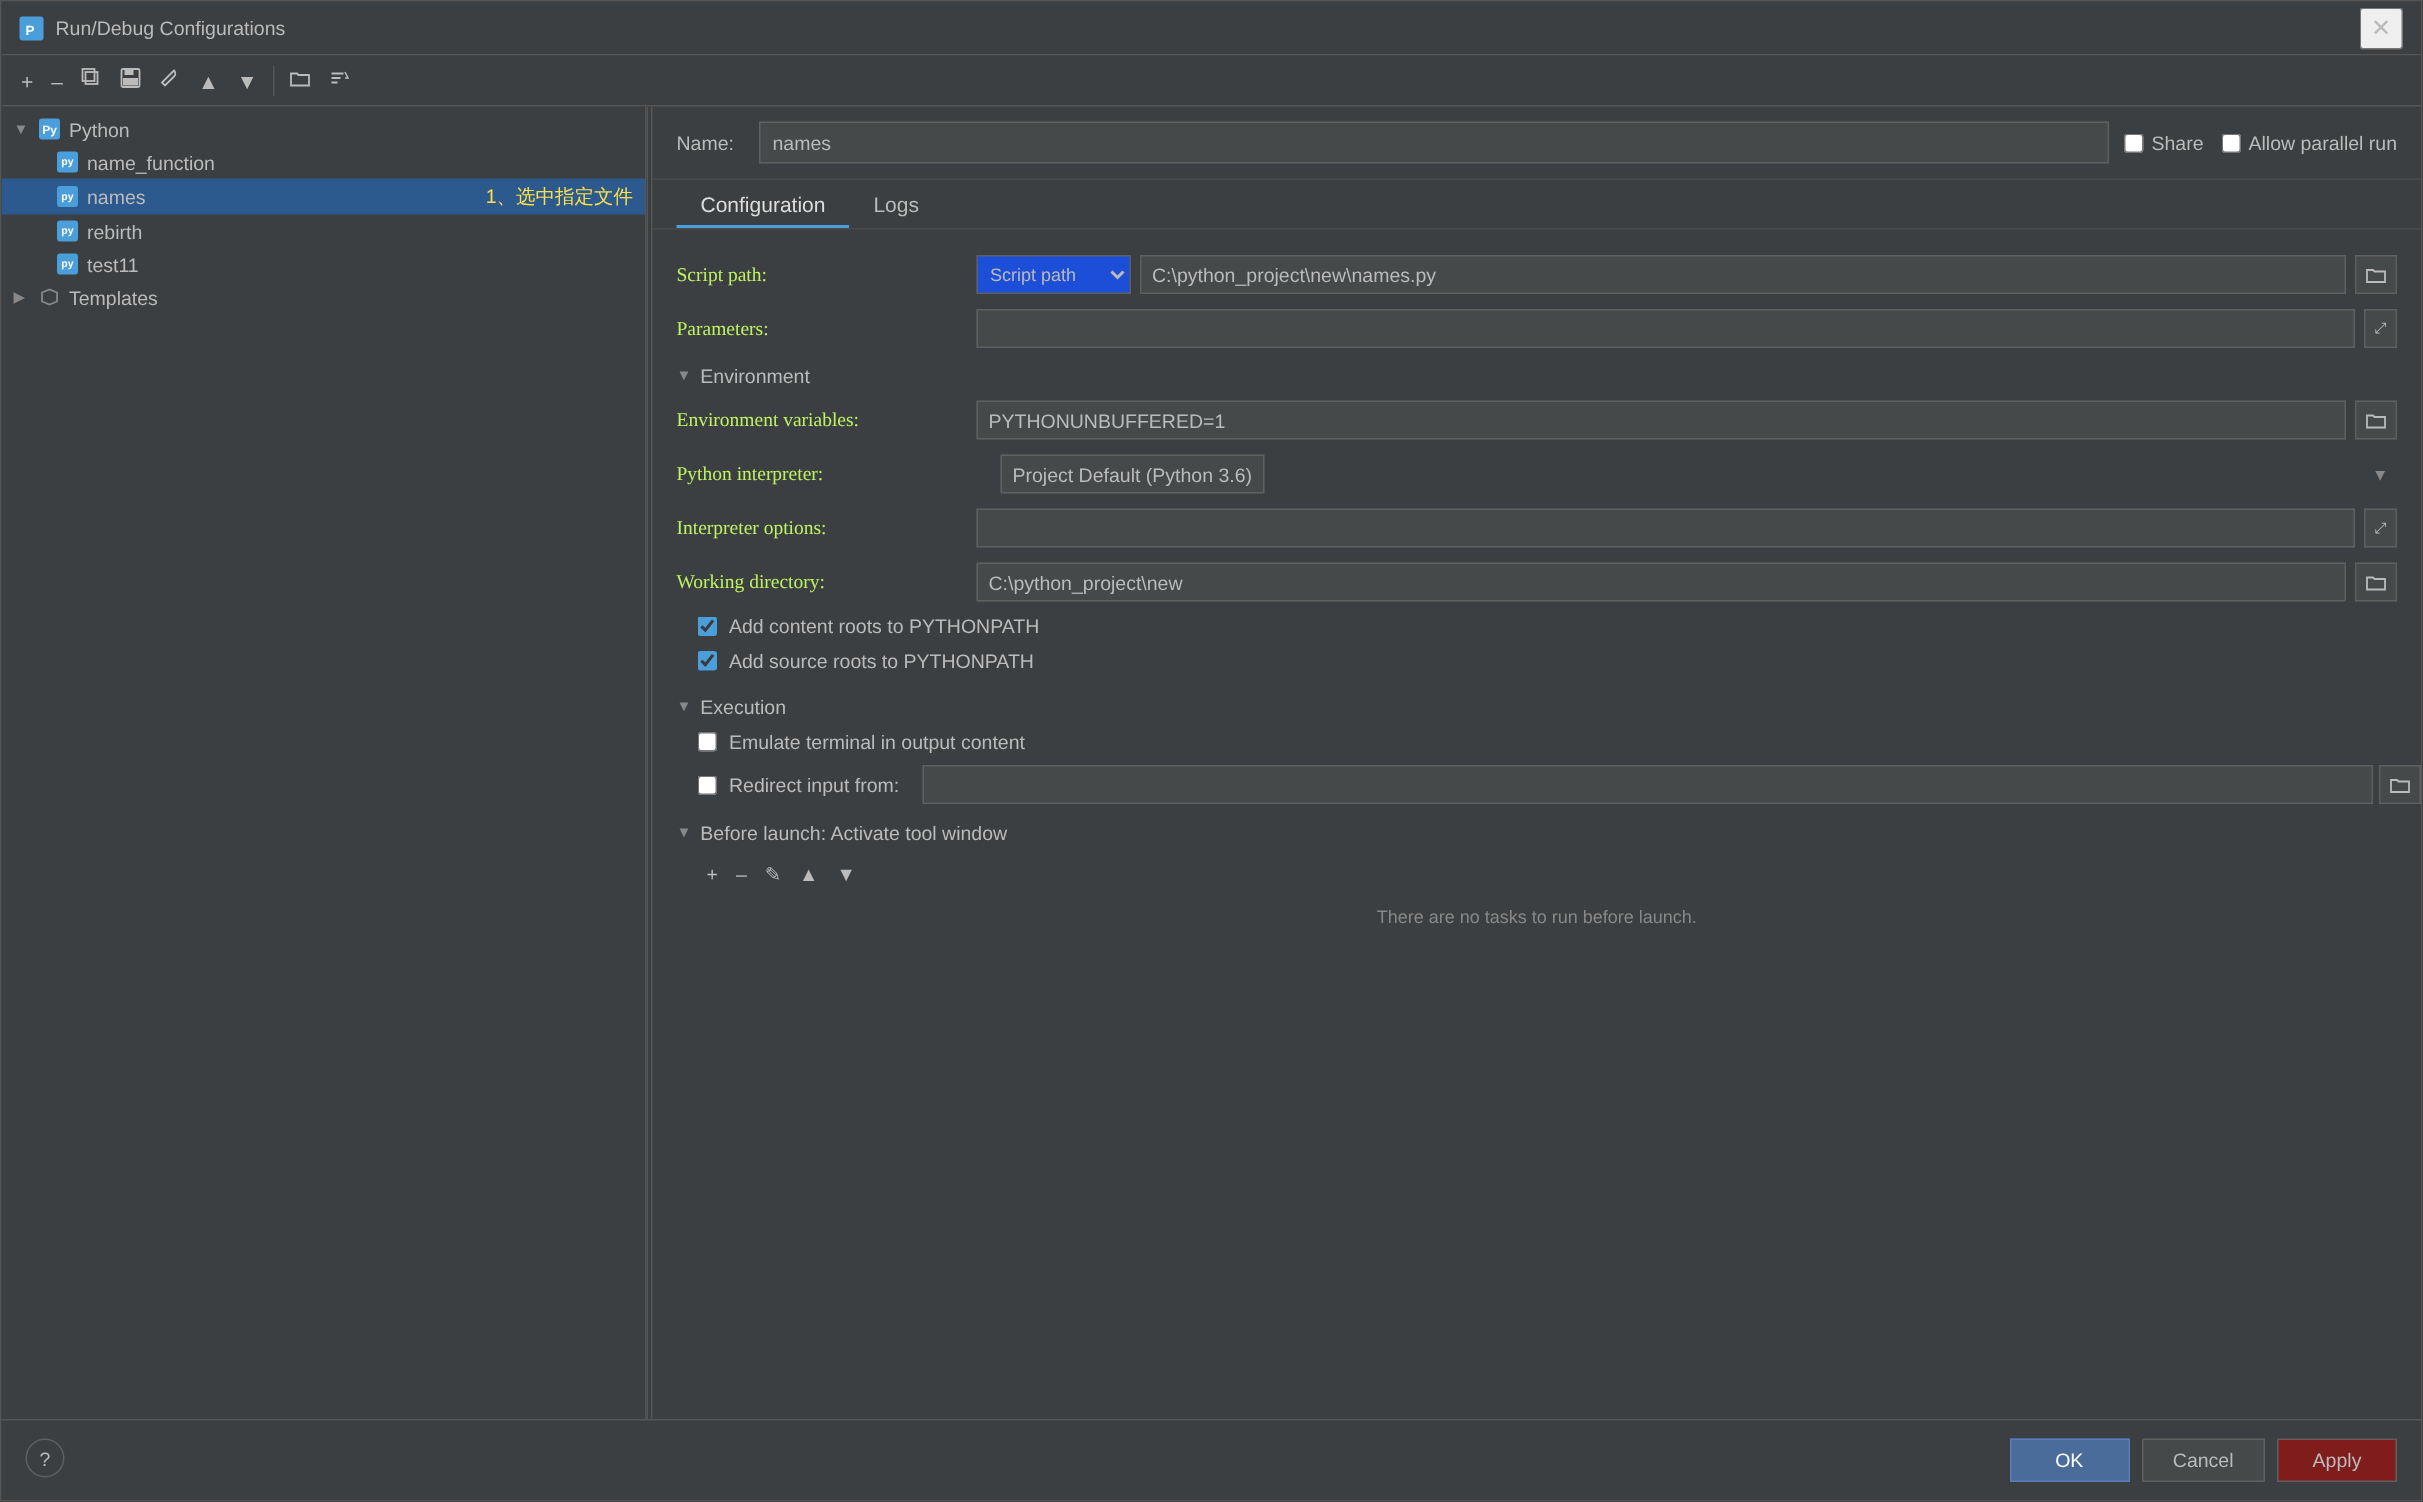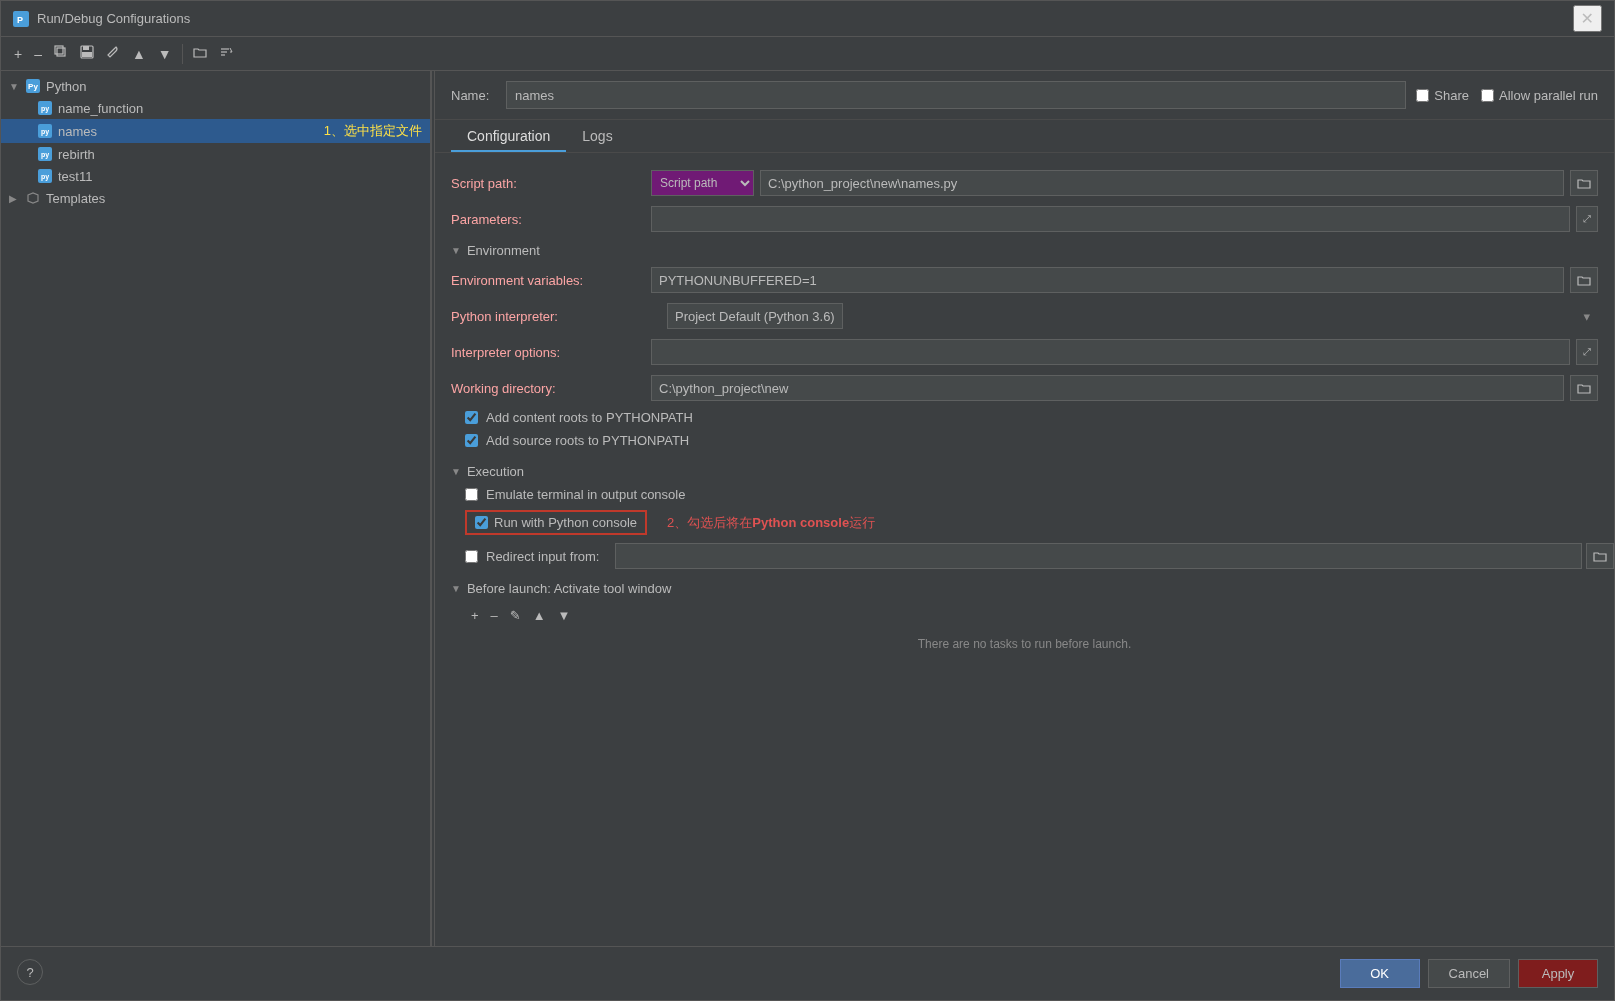--- a/index.html
+++ b/index.html
@@ -251,22 +251,23 @@
 
     .form-row {
       display: flex;
       align-items: center;
       padding: 5px 16px;
       min-height: 30px;
     }
 
     .form-label {
       min-width: 200px;
-      color: #fca5a5;
-      font-size: 13px;
+      color: #bef264;
+      font-size: 13px;
+      font-family: Liberation Serif, serif;
     }
 
     .form-control {
       flex: 1;
       display: flex;
       align-items: center;
       gap: 6px;
     }
 
     .text-input {
@@ -618,21 +619,21 @@
         <div class="tab">
           <span>Logs</span>
         </div>
       </div>
 
       <div class="config-area">
 
         <div class="form-row">
           <span class="form-label">Script path:</span>
           <div class="form-control">
-            <select class="script-path-dropdown" style="background:#701a75; border:1px solid #5e6060; color:#bbbbbb; padding:2px 4px; height:26px;">
+            <select class="script-path-dropdown" style="background:#1d4ed8; border:1px solid #5e6060; color:#bbbbbb; padding:2px 4px; height:26px;">
               <option>Script path</option>
               <option>Module name</option>
             </select>
             <input class="text-input" type="text" value="C:\python_project\new\names.py" style="">
             <button class="browse-btn">
               <svg width="14" height="12" viewBox="0 0 14 12" fill="none">
                 <path d="M1 3 L1 11 L13 11 L13 4 L6 4 L5 3Z" stroke="#bbbbbb" stroke-width="1.2"></path>
               </svg>
             </button>
           </div>
@@ -704,30 +705,23 @@
           <span>Add source roots to PYTHONPATH</span>
         </div>
 
         <div class="section-header" style="margin-top: 6px;">
           <span class="section-arrow">▼</span>
           <span class="section-title">Execution</span>
         </div>
 
         <div class="checkbox-row">
           <input type="checkbox" class="checkbox-input" style="">
-          <span>Emulate terminal in output console</span>
-        </div>
-
-        <div style="display:flex; align-items:center; padding: 4px 16px 4px 30px;">
-          <div class="run-with-console-box">
-            <input type="checkbox" class="checkbox-input" checked="" style="">
-            <span>Run with Python console</span>
-          </div>
-          <span class="annotation-red">2、勾选后将在<span style="color:#e05252; font-weight:bold;">Python console</span>运行</span>
-        </div>
+          <span>Emulate terminal in output content</span>
+        </div>
+
 
         <div class="redirect-row">
           <input type="checkbox" class="checkbox-input" style="">
           <span>Redirect input from:</span>
           <div style="flex:1; display:flex; align-items:center; gap:4px; margin-left: 8px;">
             <input class="text-input" type="text" value="" style="flex: 1 1 0%;">
             <button class="browse-btn">
               <svg width="14" height="12" viewBox="0 0 14 12" fill="none">
                 <path d="M1 3 L1 11 L13 11 L13 4 L6 4 L5 3Z" stroke="#bbbbbb" stroke-width="1.2"></path>
               </svg>

